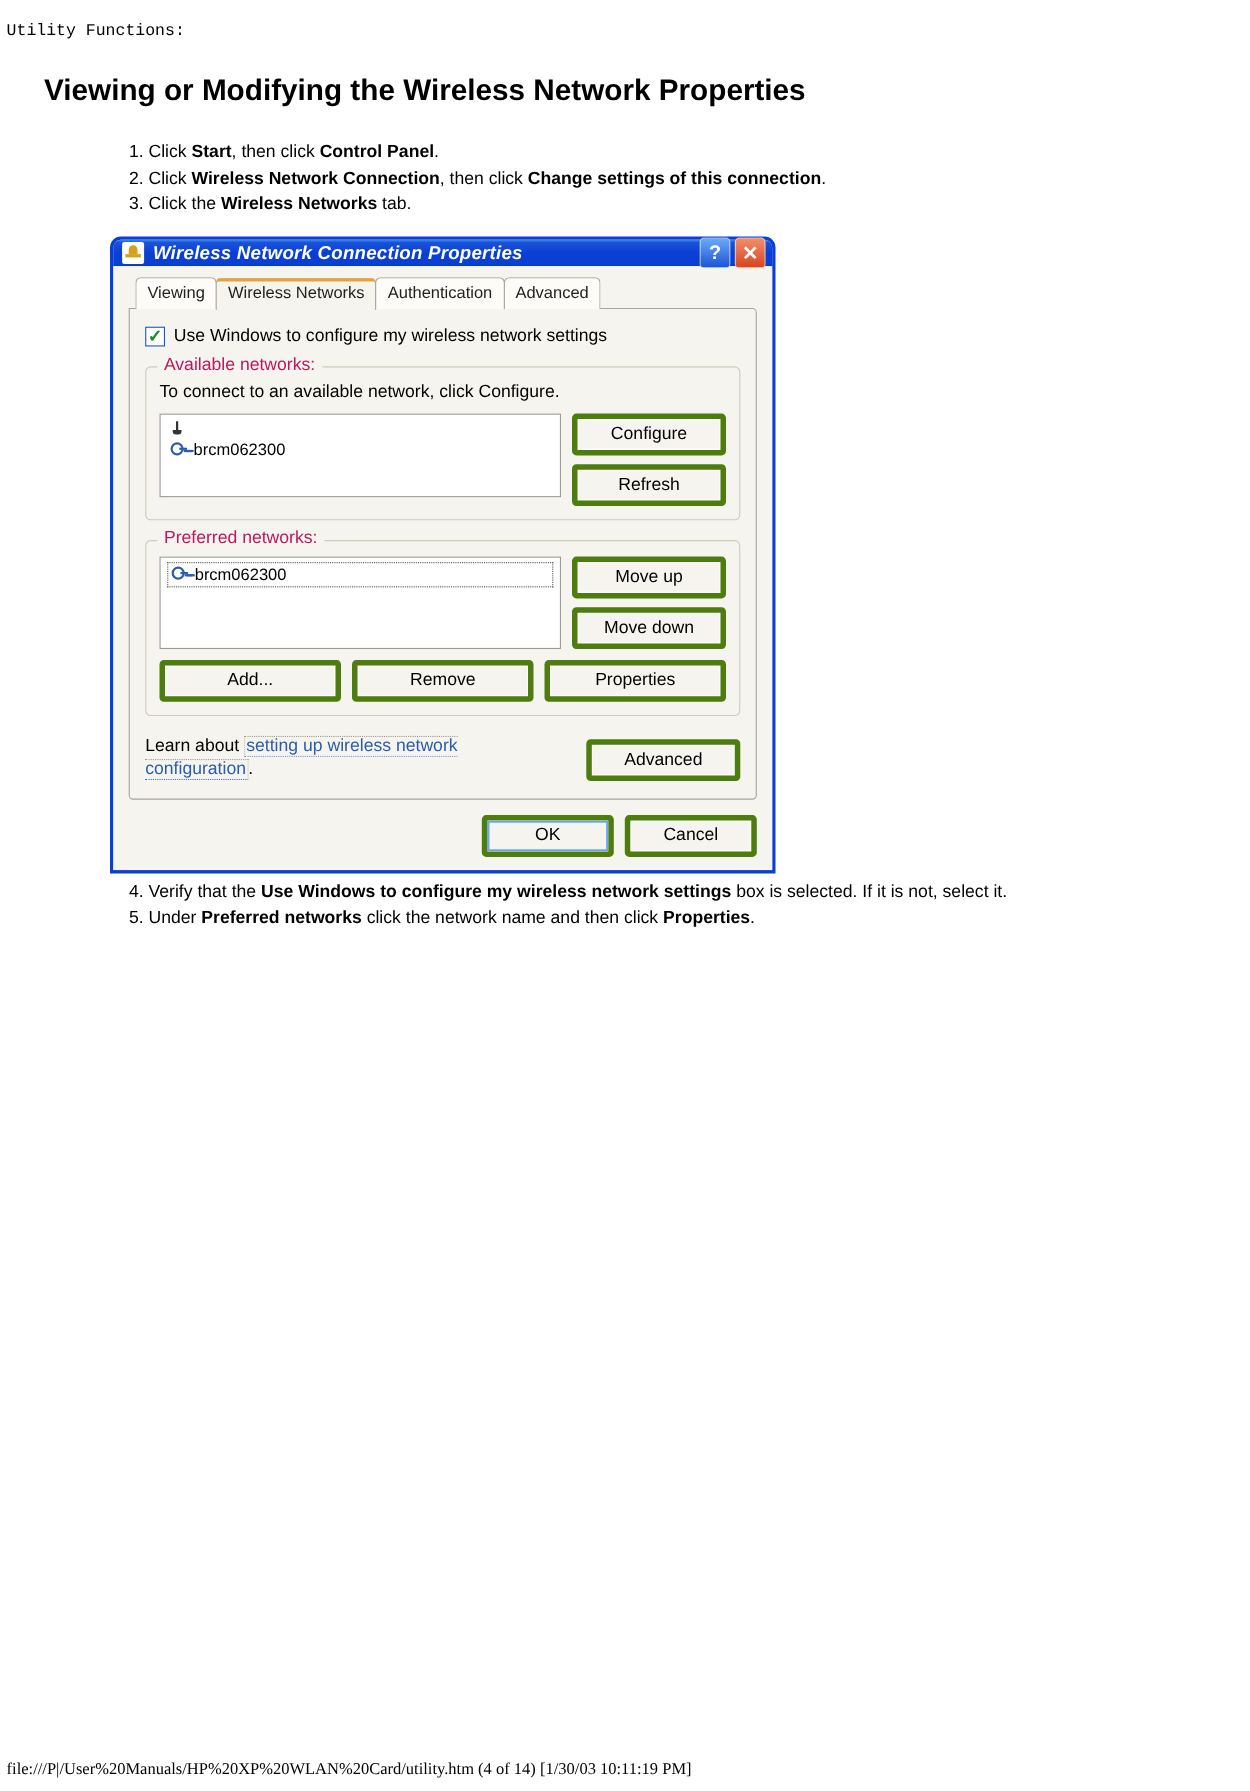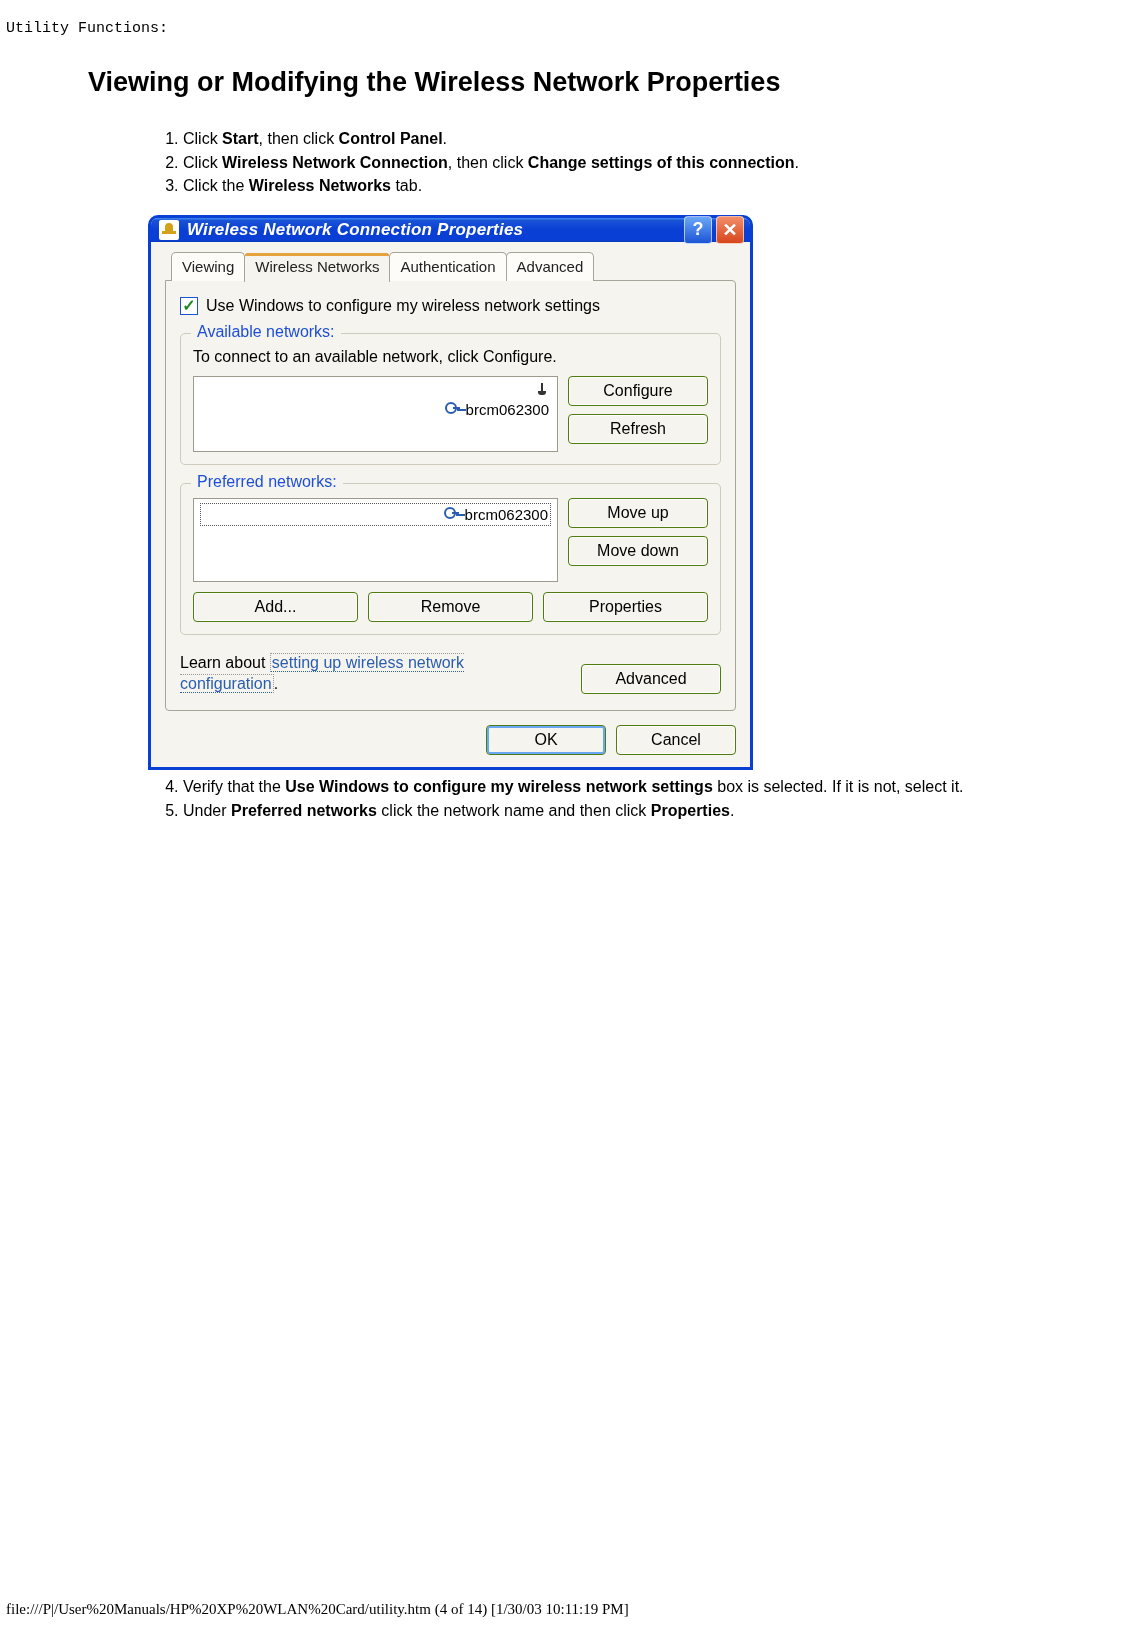--- a/index.html
+++ b/index.html
@@ -12,21 +12,20 @@
   }
   .page-header {
     font-size: 15px;
     padding: 8px 0 0 6px;
     font-family: Liberation Mono, monospace;
     margin-top: 12px;
   }
   .content {
     padding: 30px 0 0 40px;
     font-family: Arial, Helvetica, sans-serif;
-    margin-left: 48px;
   }
   h2.title {
     font-size: 27px;
     font-weight: bold;
     margin-bottom: 30px;
   }
   ol.steps {
     list-style: decimal;
     padding-left: 95px;
     font-size: 16px;
@@ -148,56 +147,55 @@
     border-radius: 5px;
     padding: 14px 12px 12px 12px;
     margin-bottom: 18px;
     position: relative;
   }
   .group-title {
     position: absolute;
     top: -11px; left: 10px;
     background: #f6f4ee;
     padding: 0 6px;
-    color: #1d4ed8;
+    color: #be185d;
     font-size: 16px;
   }
   .group-desc { font-size: 16px; margin-bottom: 10px; }
 
   .net-row { display: flex; align-items: flex-start; gap: 10px; }
   .listbox {
     flex: 1;
     background: #fff;
     border: 1px solid #9e9a8e;
     height: 76px;
     padding: 4px 6px;
     font-size: 15px;
   }
   .listbox.tall { height: 84px; }
   .listbox .item {
     display: flex; align-items: center; gap: 6px;
     padding: 2px 2px;
-    justify-content: flex-end;
   }
   .listbox .item.sel { border: 1px dotted #555; }
   .ant-ic, .ant-ic2 {
     width: 14px; height: 14px; position: relative; display:inline-block;
   }
   .ant-ic::before { content:""; position:absolute; left:6px; top:0; width:2px; height:10px; background:#333; }
   .ant-ic::after  { content:""; position:absolute; left:3px; top:8px; width:8px; height:4px; background:#333; border-radius:0 0 3px 3px; }
   .key-ic {
     width: 16px; height: 16px; position: relative; display:inline-block;
   }
   .key-ic::before { content:""; position:absolute; left:1px; top:1px; width:8px; height:8px; border:2px solid #2a5db0; border-radius:50%; }
   .key-ic::after  { content:""; position:absolute; left:9px; top:6px; width:7px; height:2px; background:#2a5db0; box-shadow: 4px 2px 0 0 #2a5db0, 6px 2px 0 0 #2a5db0; }
 
   .btncol { display:flex; flex-direction:column; gap:8px; width:140px; }
   .xp-btn {
     background: #f6f4ee;
-    border: 1px solid #4d7c0f;
+    border: 5px solid #4d7c0f;
     border-radius: 4px;
     padding: 5px 0;
     font-size: 16px;
     text-align: center;
     box-shadow: inset 0 0 0 1px #fff;
   }
   .xp-btn.disabled { color: #000000; }
 
   .btnrow { display:flex; gap:10px; margin-top: 10px; }
   .btnrow .xp-btn { flex:1; }

